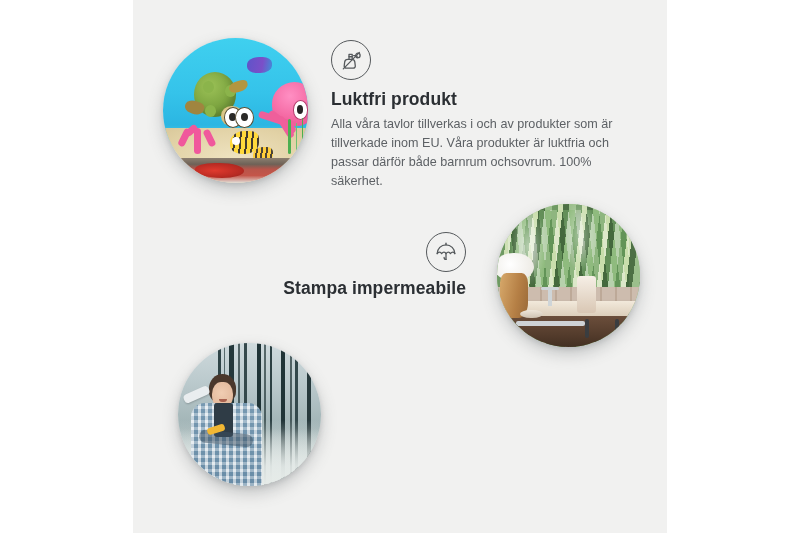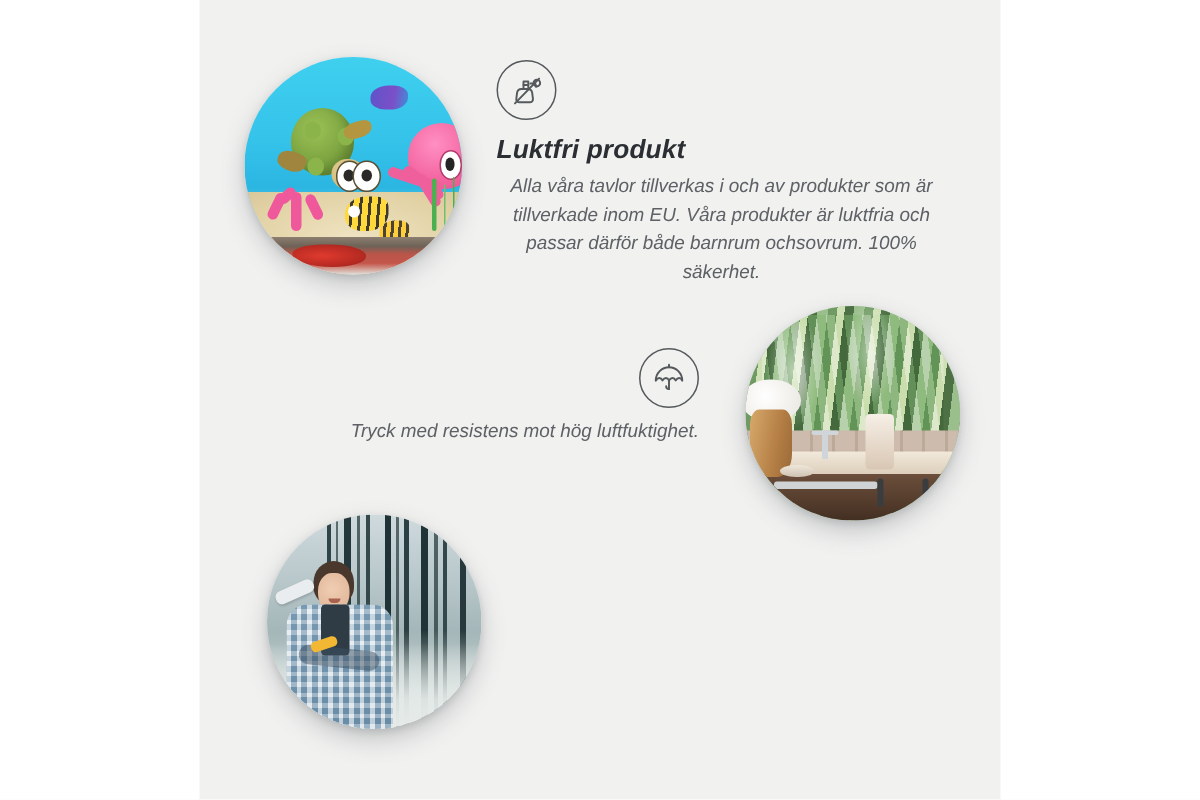--- a/index.html
+++ b/index.html
@@ -6,21 +6,20 @@
   body{
     width:800px;height:533px;
     background:#ffffff;
     font-family:"Liberation Sans", sans-serif;
     overflow:hidden;
   }
   .page{
     position:relative;
     width:800px;height:427px;
     background:#ffffff;
-    font-style:italic;
   }
   
   .panel{
     position:absolute;
     left:133px;top:0;
     width:534px;height:533px;
     background:#f1f1f0;
   }
 
   
@@ -157,21 +156,21 @@
     box-sizing:border-box;
   }
   .icon-circle svg{display:block;}
 
   
   .txt-title{
     font-size:17.5px;font-weight:bold;color:#2b2f33;
     letter-spacing:.1px;margin:0;
   }
   .txt-body{
-    font-size:12.6px;color:#5d6165;line-height:1.52;margin:0;text-align:center;
+    font-size:12.6px;color:#5d6165;line-height:1.52;margin:0;
   }
 
   
   #feature-odourless{left:331px;top:40px;width:300px;}
   #feature-odourless .icon-circle{position:relative;left:0;top:0;margin-bottom:9px;}
   #feature-odourless .txt-title{margin-bottom:5px;}
 
   
   #feature-waterproof{left:216px;top:232px;width:250px;text-align:right;}
   #feature-waterproof .icon-wrap{display:flex;justify-content:flex-end;margin-bottom:6px;}
@@ -257,21 +256,21 @@
       <div class="icon-circle">
         <svg width="24" height="24" viewBox="0 0 24 24" fill="none" stroke="#55595c" stroke-width="1.3" stroke-linecap="round" stroke-linejoin="round">
           <path d="M3.2 13.6a8.8 8.8 0 0 1 17.6 0"></path>
           <path d="M3.2 13.6c1.5-2.1 3.4-2.1 4.4 0 1.5-2.1 3.4-2.1 4.4 0 1.5-2.1 3.4-2.1 4.4 0 1.5-2.1 3.4-2.1 4.4 0"></path>
           <line x1="12" y1="13.6" x2="12" y2="19.4"></line>
           <path d="M12 19.4a1.9 1.9 0 0 1-1.9-1.9"></path>
           <line x1="12" y1="4.8" x2="12" y2="3.2"></line>
         </svg>
       </div>
     </div>
-    <p class="txt-body">Tryck med resistens mot hög luftfuktighet.</p>
+    <p class="txt-title">Stampa impermeabile</p>
   </div>
 
   <div class="photo" id="photo-forest">
     <div class="inner">
       <div class="fr-sky"></div>
       <div class="fr-trees"></div>
       <div class="fr-fog"></div>
       <div class="fr-person">
         <div class="fr-hair"></div>
         <div class="fr-face"></div>

